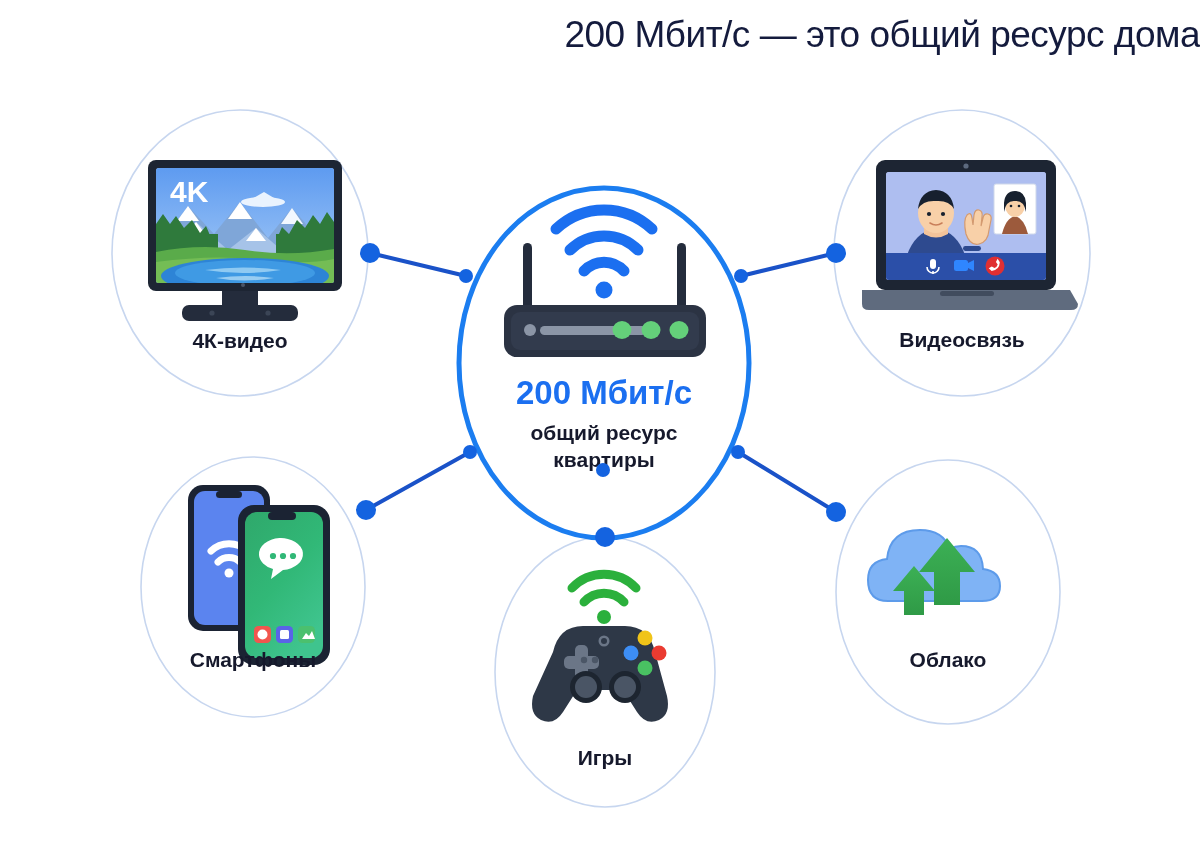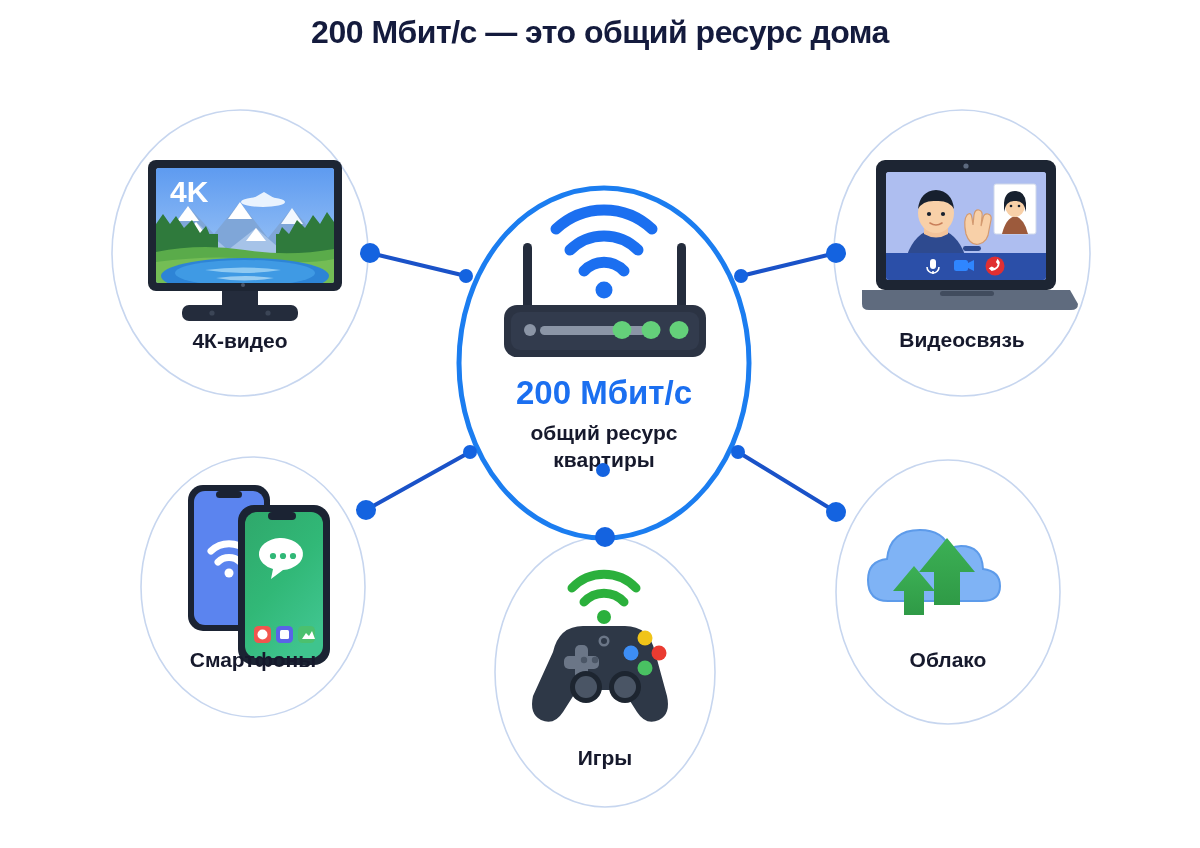--- a/index.html
+++ b/index.html
@@ -6,22 +6,22 @@
   html,body{margin:0;padding:0;}
   body{
     width:1200px;height:848px;
     background:#ffffff;
     font-family:"Liberation Sans","DejaVu Sans",sans-serif;
     overflow:hidden;position:relative;
   }
   #stage{position:absolute;inset:0;width:1200px;height:848px;}
   #title{
     position:absolute;left:0;top:14px;width:1200px;
-    text-align:center;
-    font-size:32px;font-weight:700;
+    text-align:right;
+    font-size:37px;font-weight:400;
     color:#141b3d;
     letter-spacing:-0.5px;
     white-space:nowrap;
   }
   svg#diagram{position:absolute;left:0;top:0;width:1200px;height:848px;}
   .nodeLabel{
     font-family:"Liberation Sans","DejaVu Sans",sans-serif;
     font-size:21px;font-weight:700;fill:#16192c;
     text-anchor:middle;
   }

